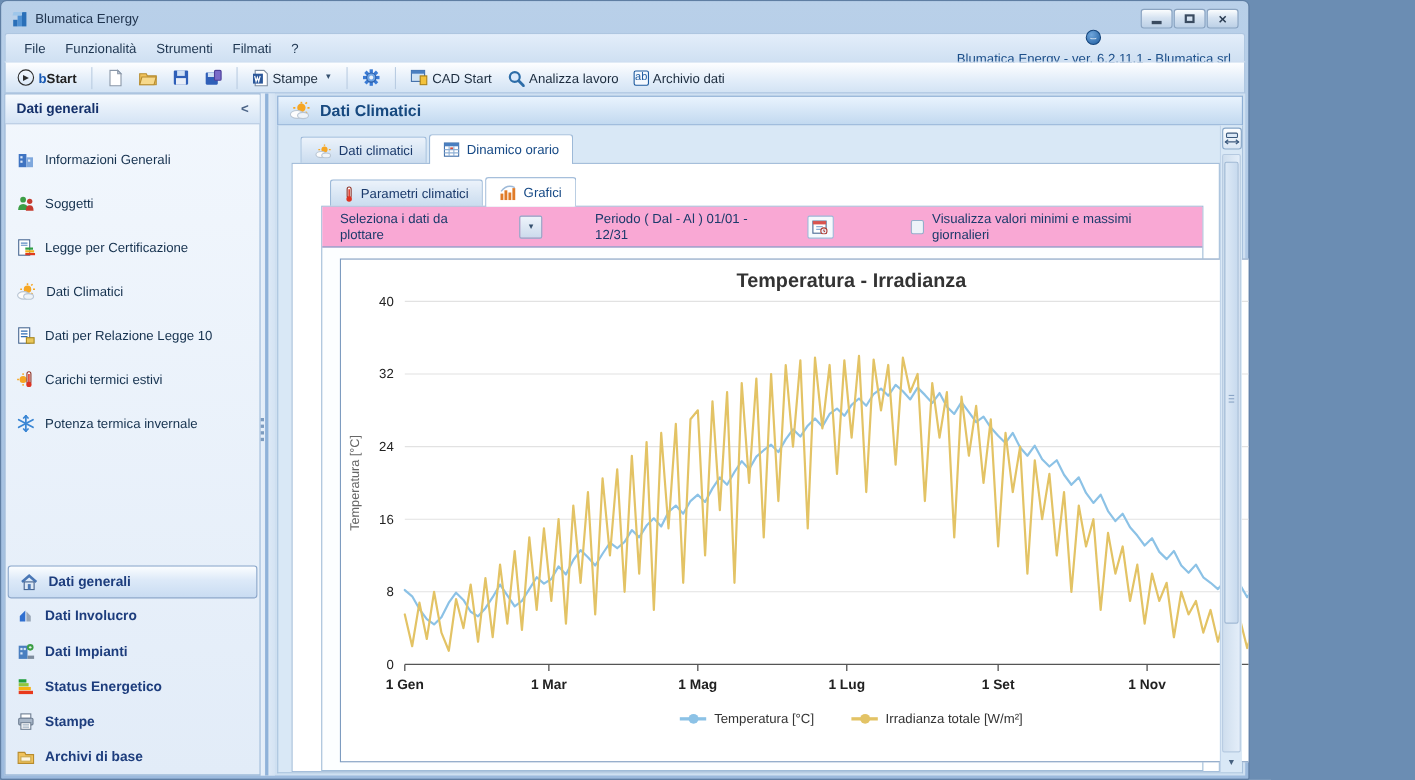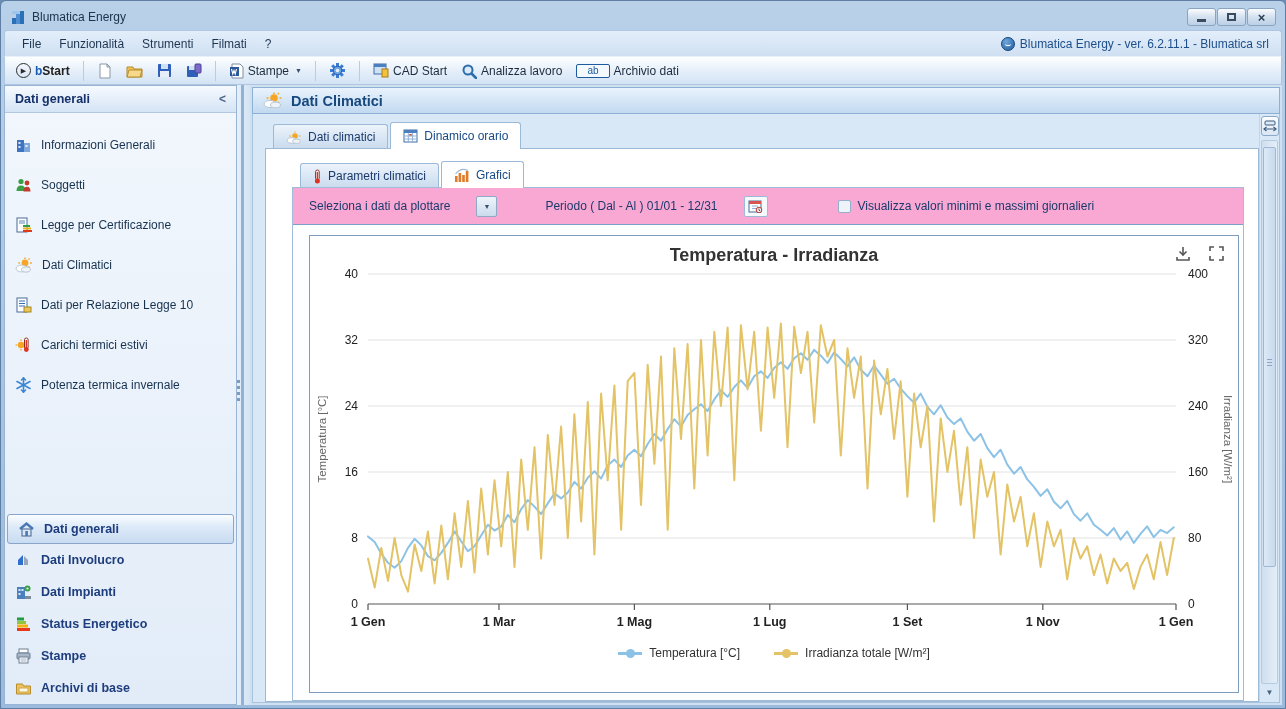--- a/index.html
+++ b/index.html
@@ -1,53 +1,53 @@
 <!DOCTYPE html>
 <html><head>
 <meta charset="utf-8">
 <style>
   * { margin:0; padding:0; box-sizing:border-box; }
   body { font-family:"Liberation Sans", sans-serif; background:#6b8db3; }
-  .window { width:1286px; height:709px; background:linear-gradient(#b9d0e9,#9cbadd);
+  .window { width:1136px; height:709px; background:linear-gradient(#b9d0e9,#9cbadd);
             padding:3px; border:1px solid #5f7ea3; border-radius:6px 6px 2px 2px;
             display:flex; flex-direction:column; overflow:hidden; }
   
   .titlebar { height:26px; display:flex; align-items:center; padding:0 6px; gap:6px; }
   .titlebar .title { font-size:12px; color:#20344e; }
   .win-controls { margin-left:auto; display:flex; gap:1px; }
   .win-btn { width:29px; height:18px; border:1px solid #8aa3c0; border-radius:3px;
              background:linear-gradient(#fbfdfe,#d6e3f1 45%,#bcd0e6);
              display:flex; align-items:center; justify-content:center;
              font-size:11px; color:#2a3c52; cursor:default; }
   .glyph-min { width:9px; height:3px; background:#3a4b60; margin-top:7px; }
   .glyph-max { width:9px; height:8px; border:2px solid #3a4b60; }
   
   .menubar { height:26px; background:linear-gradient(#e3eefa,#cfe0f2); display:flex;
              align-items:center; padding:0 8px; border:1px solid #aec6e0; border-bottom:none;
              border-radius:3px 3px 0 0; }
   .menu-item { font-size:12px; color:#1d3550; padding:4px 9px; }
   .menubar-right { margin-left:auto; display:flex; align-items:center; gap:5px;
-                   font-size:12px; color:#1c4f8a; padding-right:4px; }
+                   font-size:12px; color:#1c4f8a; padding-right:4px;flex-direction:column; }
   .brand-dot { width:14px; height:14px; border-radius:50%; background:radial-gradient(circle at 35% 30%,#6fa6dc,#1f5c9e);
                border:1px solid #14457c; position:relative; }
   .brand-dot::after{ content:""; position:absolute; left:3px; top:4px; width:6px; height:3px;
                border-bottom:1.5px solid #fff; border-radius:50%; }
   
   .toolbar { height:29px; background:linear-gradient(#fdfeff,#e2edf9 60%,#d3e3f4);
              border:1px solid #aec6e0; border-top:1px solid #e8f1fa; display:flex;
              align-items:center; padding:0 6px; gap:4px; }
   .tool-sep { width:1px; height:20px; background:#b9cce2; margin:0 4px; }
   .tool-btn { display:flex; align-items:center; gap:4px; font-size:12px; color:#1c2c3e;
               padding:3px 5px; border-radius:3px; }
   .play-ring { width:15px; height:15px; border:1.6px solid #2c2c2c; border-radius:50%;
                display:flex; align-items:center; justify-content:center; font-size:7px; color:#2c2c2c; }
   .bstart-b { color:#1a5bb5; font-weight:bold; }
   .caret { font-size:7px; color:#35506e; margin-left:2px; }
   .ab-box { font-size:10px; color:#1d5a9e; border:1px solid #1d5a9e; border-radius:2px;
-            padding:0 10px; background:#f4f9ff; line-height:12px; }
+            padding:0 0; background:#f4f9ff; line-height:12px; }
   
   .body { flex:1; display:flex; background:#cfe0f1; min-height:0; }
   
   .sidebar { width:233px; display:flex; flex-direction:column; background:linear-gradient(#f2f7fd,#e2ecf8);
              border:1px solid #97b4d4; }
   .sidebar-header { height:27px; background:linear-gradient(#f6fafe,#d5e4f5);
                     border-bottom:1px solid #b3c8e0; display:flex; align-items:center;
                     padding:0 10px; font-size:12.5px; font-weight:bold; color:#15316b; }
   .collapse { margin-left:auto; font-size:12px; color:#4c6487; font-weight:bold; }
   .sidebar-items { padding-top:12px; }

